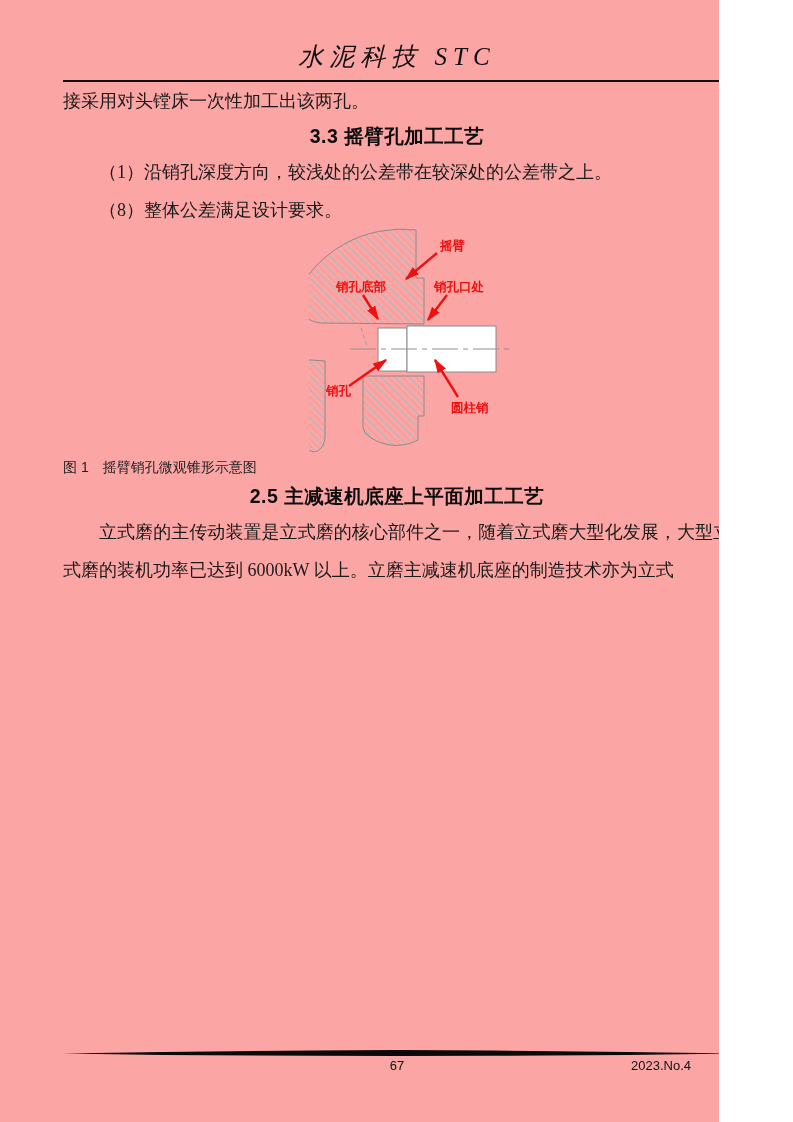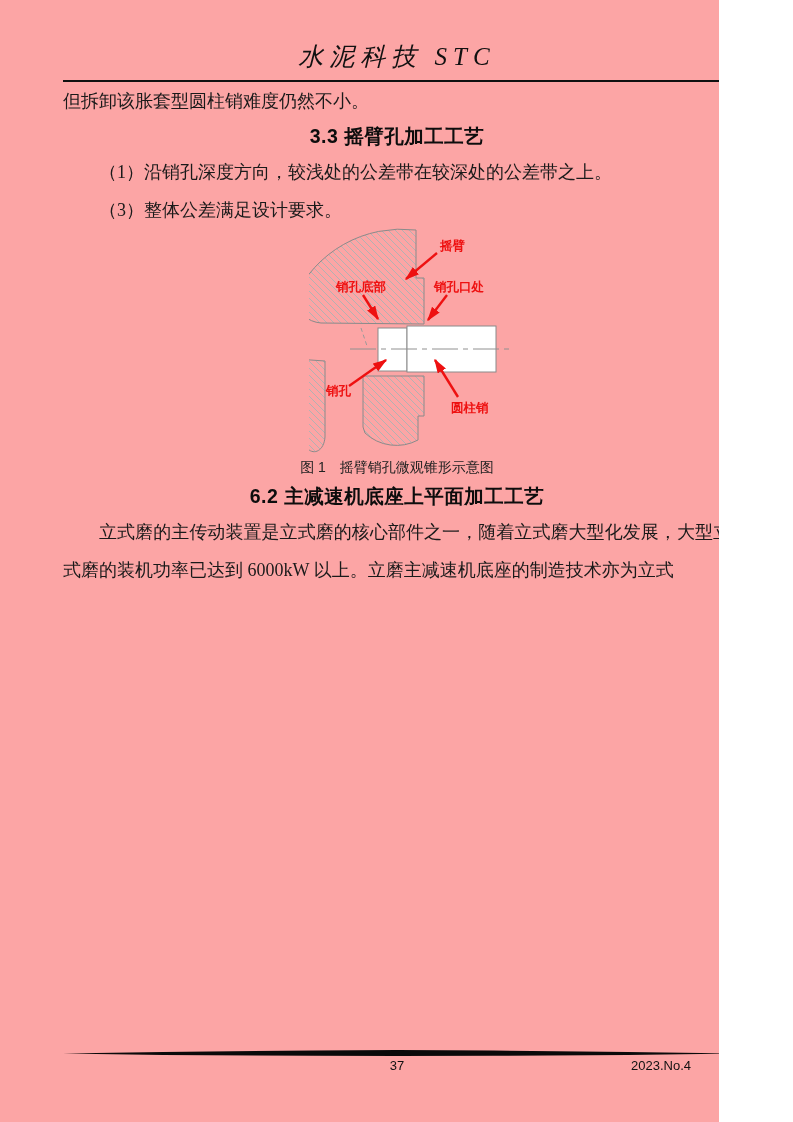--- a/index.html
+++ b/index.html
@@ -23,48 +23,48 @@
     font-size:19.5px; line-height:33px; margin:0; letter-spacing:0.5px;
     font-family:"Liberation Sans", sans-serif; font-weight:bold; color:#0d0d0d;text-align:center;
   }
   .items .item { font-size:18px; line-height:38px; text-indent:2em; }
 
   .figure { position:relative; height:233px; margin-top:-8px; }
   .figure svg { position:absolute; left:246px; top:0; display:block; }
   .fig-label { font-family:"Liberation Sans", sans-serif; font-size:12.5px; font-weight:600; fill:#ee1111; }
 
   .figcaption {
-    text-align:center; font-size:14px; line-height:26px; color:#222;
+    text-align:left; font-size:14px; line-height:26px; color:#222;
     font-family:"Liberation Sans", sans-serif; font-weight:500;
   }
 
   .footer { position:absolute; left:63px; top:1049px; width:668px;
             font-family:"Liberation Sans", sans-serif; font-size:13px; color:#111; }
   .footer-rule { display:block; }
   .page-num { position:absolute; top:9px; left:0; width:100%; text-align:center; }
   .issue    { position:absolute; top:9px; right:40px; }
 </style>
 </head>
 <body>
 
 <div class="page">
   <div class="content">
 
     <div class="journal-title">水泥科技 STC</div>
     <div class="header-rule"></div>
 
-    <div class="para">但拆卸该胀套型圆柱销难度仍然不小。</div>
+    <div class="para">接采用对头镗床一次性加工出该两孔。</div>
 
     <h2 class="sec">3.3  摇臂孔加工工艺</h2>
 
 
 
     <div class="items">
       <div class="item">（1）沿销孔深度方向，较浅处的公差带在较深处的公差带之上。</div>
-      <div class="item">（3）整体公差满足设计要求。</div>
+      <div class="item">（8）整体公差满足设计要求。</div>
     </div>
 
 
     <div class="figure">
       <svg width="210" height="233" viewBox="310 632 210 233">
         <defs>
           <pattern id="hatch" width="7" height="7" patternUnits="userSpaceOnUse">
             <path d="M0,0 L7,7" stroke="#b2b2b2" stroke-width="1"></path>
           </pattern>
           <marker id="arrow" viewBox="0 0 6 4" refX="5.4" refY="2" markerWidth="6" markerHeight="4" orient="auto" markerUnits="strokeWidth">
@@ -95,26 +95,26 @@
         <text class="fig-label" x="441" y="661">摇臂</text>
         <text class="fig-label" x="337" y="702">销孔底部</text>
         <text class="fig-label" x="435" y="702">销孔口处</text>
         <text class="fig-label" x="327" y="806">销孔</text>
         <text class="fig-label" x="452" y="823">圆柱销</text>
       </svg>
     </div>
 
     <div class="figcaption">图 1　摇臂销孔微观锥形示意图</div>
 
-    <h2 class="sec">6.2  主减速机底座上平面加工工艺</h2>
+    <h2 class="sec">2.5  主减速机底座上平面加工工艺</h2>
 
     <div class="para indent">立式磨的主传动装置是立式磨的核心部件之一，随着立式磨大型化发展，大型立式磨的装机功率已达到 6000kW 以上。立磨主减速机底座的制造技术亦为立式</div>
 
   </div>
 
   <div class="footer">
     <svg class="footer-rule" width="668" height="8" viewBox="0 0 668 8">
       <polygon points="0,4.5 100,3 250,1.5 334,1 430,1.5 565,3 668,4.5 565,6 430,6.8 334,7 250,6.8 100,6" fill="#0a0a0a"></polygon>
     </svg>
-    <div class="page-num">37</div>
+    <div class="page-num">67</div>
     <div class="issue">2023.No.4</div>
   </div>
 </div>
 
 </body></html>

